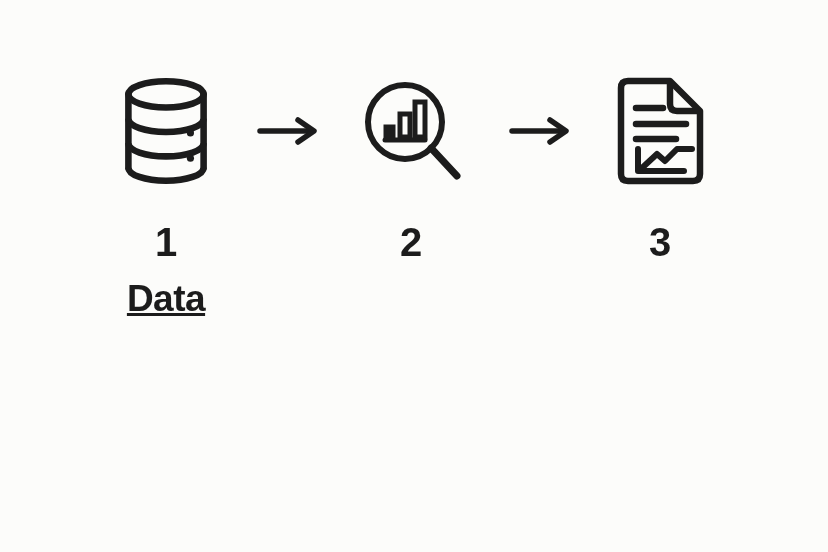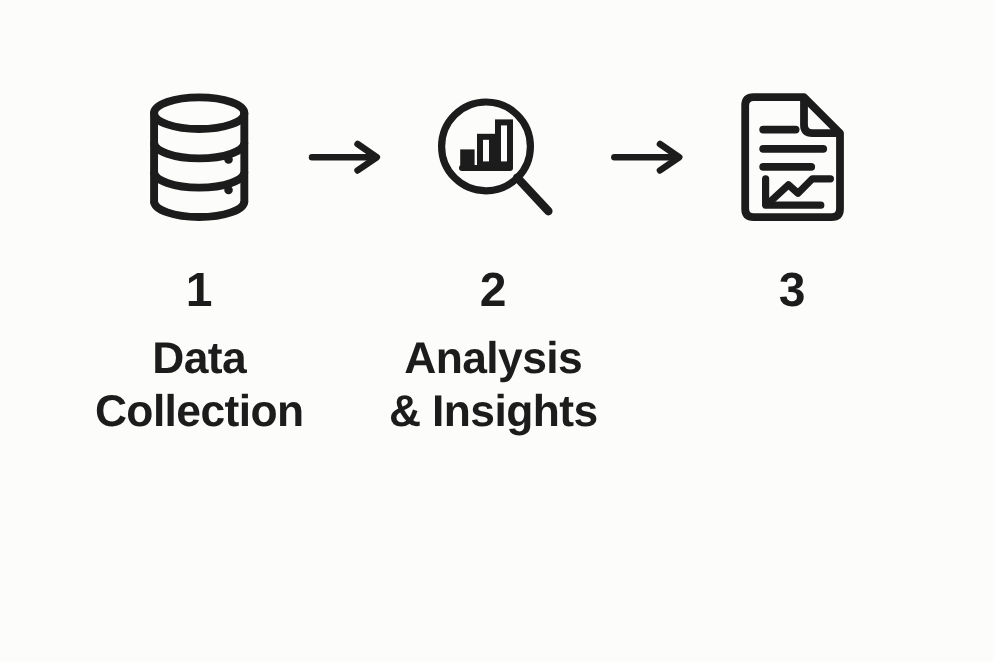--- a/index.html
+++ b/index.html
@@ -45,20 +45,21 @@
     text-align: center;
   }
   .label {
     margin-top: 15px;
     font-size: 37px;
     font-weight: 700;
     line-height: 44px;
     letter-spacing: -0.5px;
     text-align: center;
     white-space: nowrap;
+    text-decoration: underline;
   }
   .arrow {
     position: absolute;
     top: 114px;
     color: var(--ink);
   }
   .arrow-1 { left: 257px; }
   .arrow-2 { left: 509px; }
 </style>
 </head>
@@ -75,45 +76,40 @@
         <path d="M10 98 A40 14 0 0 0 90 98" stroke="currentColor" stroke-width="7"></path>
         <path d="M10 46 A40 14 0 0 0 90 46" stroke="currentColor" stroke-width="7"></path>
         <path d="M10 72 A40 14 0 0 0 90 72" stroke="currentColor" stroke-width="7"></path>
         <circle cx="76" cy="61" r="3.8" fill="currentColor"></circle>
         <circle cx="76" cy="88" r="3.8" fill="currentColor"></circle>
       </svg>
     </div>
     <div class="num">1</div>
     <div class="label">
       <span>Data</span><br>
-      <span>Collection</span>
     </div>
   </div>
 
   <svg class="arrow arrow-1" width="62" height="34" viewBox="0 0 62 34" fill="none">
     <path d="M3 17 H53" stroke="currentColor" stroke-width="5.5" stroke-linecap="round"></path>
     <path d="M41 6 L57 17 L41 28" stroke="currentColor" stroke-width="5.5" stroke-linecap="round" stroke-linejoin="round"></path>
   </svg>
 
   <div class="step step-2">
     <div class="icon-box">
       <svg width="102" height="102" viewBox="0 0 102 102" fill="none">
         <circle cx="45" cy="42" r="37" stroke="currentColor" stroke-width="6"></circle>
         <path d="M71 68 L97 96" stroke="currentColor" stroke-width="7" stroke-linecap="round"></path>
         <path d="M25 60 H65" stroke="currentColor" stroke-width="5" stroke-linecap="round"></path>
         <rect x="25" y="46" width="9" height="11" fill="currentColor" stroke="currentColor" stroke-width="3"></rect>
         <rect x="40" y="34" width="10" height="23" stroke="currentColor" stroke-width="5"></rect>
         <rect x="55" y="22" width="10" height="35" stroke="currentColor" stroke-width="5"></rect>
       </svg>
     </div>
     <div class="num">2</div>
-    <div class="label">
-      <span>Analysis</span><br>
-      <span>&amp; Insights</span>
-    </div>
   </div>
 
   <svg class="arrow arrow-2" width="62" height="34" viewBox="0 0 62 34" fill="none">
     <path d="M3 17 H53" stroke="currentColor" stroke-width="5.5" stroke-linecap="round"></path>
     <path d="M41 6 L57 17 L41 28" stroke="currentColor" stroke-width="5.5" stroke-linecap="round" stroke-linejoin="round"></path>
   </svg>
 
   <div class="step step-3">
     <div class="icon-box">
       <svg width="92" height="112" viewBox="0 0 92 112" fill="none">

